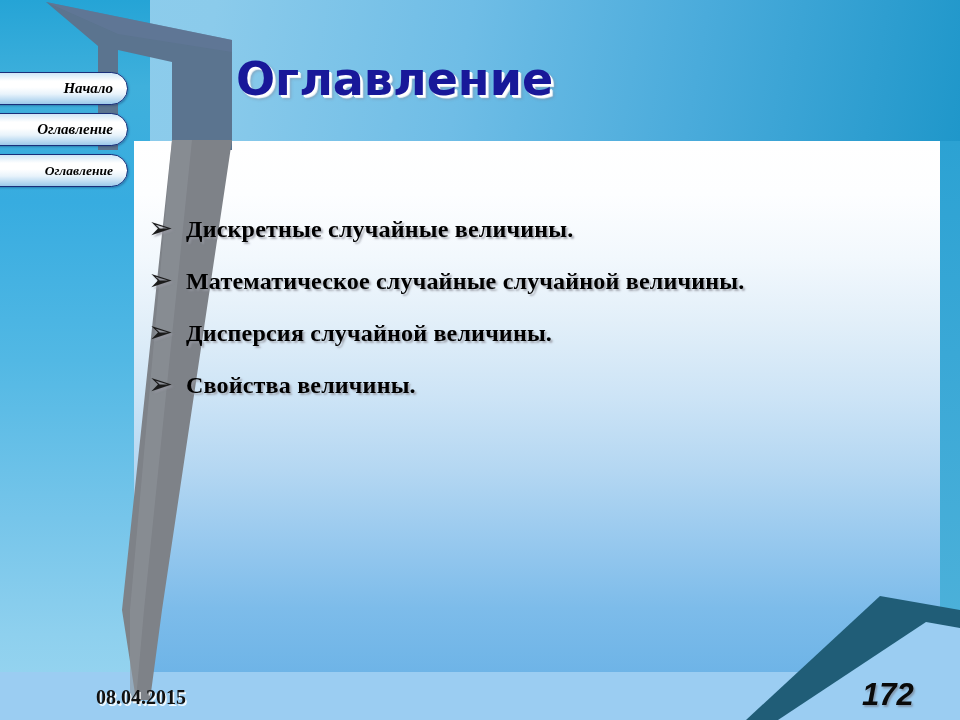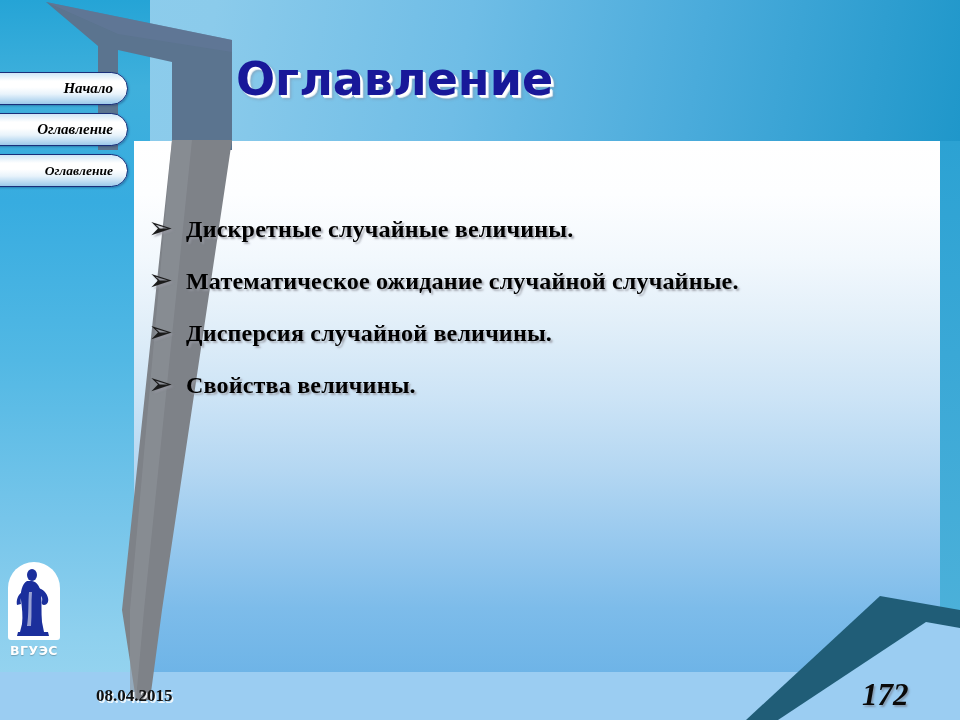--- a/index.html
+++ b/index.html
@@ -191,30 +191,30 @@
     text-align: center;
     width: 52px;
   }
 
   
   .footer-date {
     position: absolute;
     left: 96px; top: 686px;
     font-family: "Liberation Serif", serif;
     font-weight: bold;
-    font-size: 17px;
+    font-size: 20px;
     color: #111111;
     text-shadow: 1.5px 1.5px 0 rgba(255,255,255,0.85);
   }
 
   
   .page-num {
     position: absolute;
     left: 862px; top: 677px;
-    font-family: Liberation Serif, serif;
+    font-family: Liberation Sans, sans-serif;
     font-style: italic;
     font-weight: bold;
     font-size: 31px;
     color: #0a0a0a;
     text-shadow: 1.5px 1.5px 2px rgba(110,110,120,0.55);
   }
 </style>
 </head>
 <body>
 
@@ -258,50 +258,33 @@
 
   <div class="bullets">
 
     <div class="bullet-row">
       <div class="bullet-mark">➢</div>
       <div class="bullet-text">Дискретные случайные величины.</div>
     </div>
 
     <div class="bullet-row">
       <div class="bullet-mark">➢</div>
-      <div class="bullet-text">Математическое ожидание случайной случайные.</div>
+      <div class="bullet-text">Математическое случайные случайной величины.</div>
     </div>
 
     <div class="bullet-row">
       <div class="bullet-mark">➢</div>
       <div class="bullet-text">Дисперсия случайной величины.</div>
     </div>
 
     <div class="bullet-row">
       <div class="bullet-mark">➢</div>
       <div class="bullet-text">Свойства величины.</div>
     </div>
 
   </div>
 
-  <div class="logo">
-    <div class="logo-arch">
-      <svg viewBox="0 0 52 78" width="52" height="78">
-        <g fill="#1b2f9c">
-          <ellipse cx="24" cy="13" rx="5" ry="6"></ellipse>
-          <path d="M19 19 C14 22 12 30 13 38 C14 46 15 54 14 62 L12 70 L36 70 L34 60 C33 50 34 40 33 32 C32 24 29 20 24 19 Z"></path>
-          <path d="M30 26 C35 27 39 31 40 36 C41 40 39 43 36 43 C34 43 33 41 34 39 C35 36 33 33 30 32 Z"></path>
-          <path d="M14 30 C10 33 8 38 9 43 L13 42 C12 38 13 34 16 32 Z"></path>
-          <path d="M10 70 L40 70 L41 74 L9 74 Z"></path>
-        </g>
-        <g fill="#ffffff" opacity="0.55">
-          <path d="M21 30 C20 40 21 52 19 64 L23 64 C24 52 23 40 24 30 Z"></path>
-        </g>
-      </svg>
-    </div>
-    <div class="logo-word">ВГУЭС</div>
-  </div>
 
   <div class="footer-date">08.04.2015</div>
 
   <div class="page-num">172</div>
 
 </div>
 
 </body></html>

